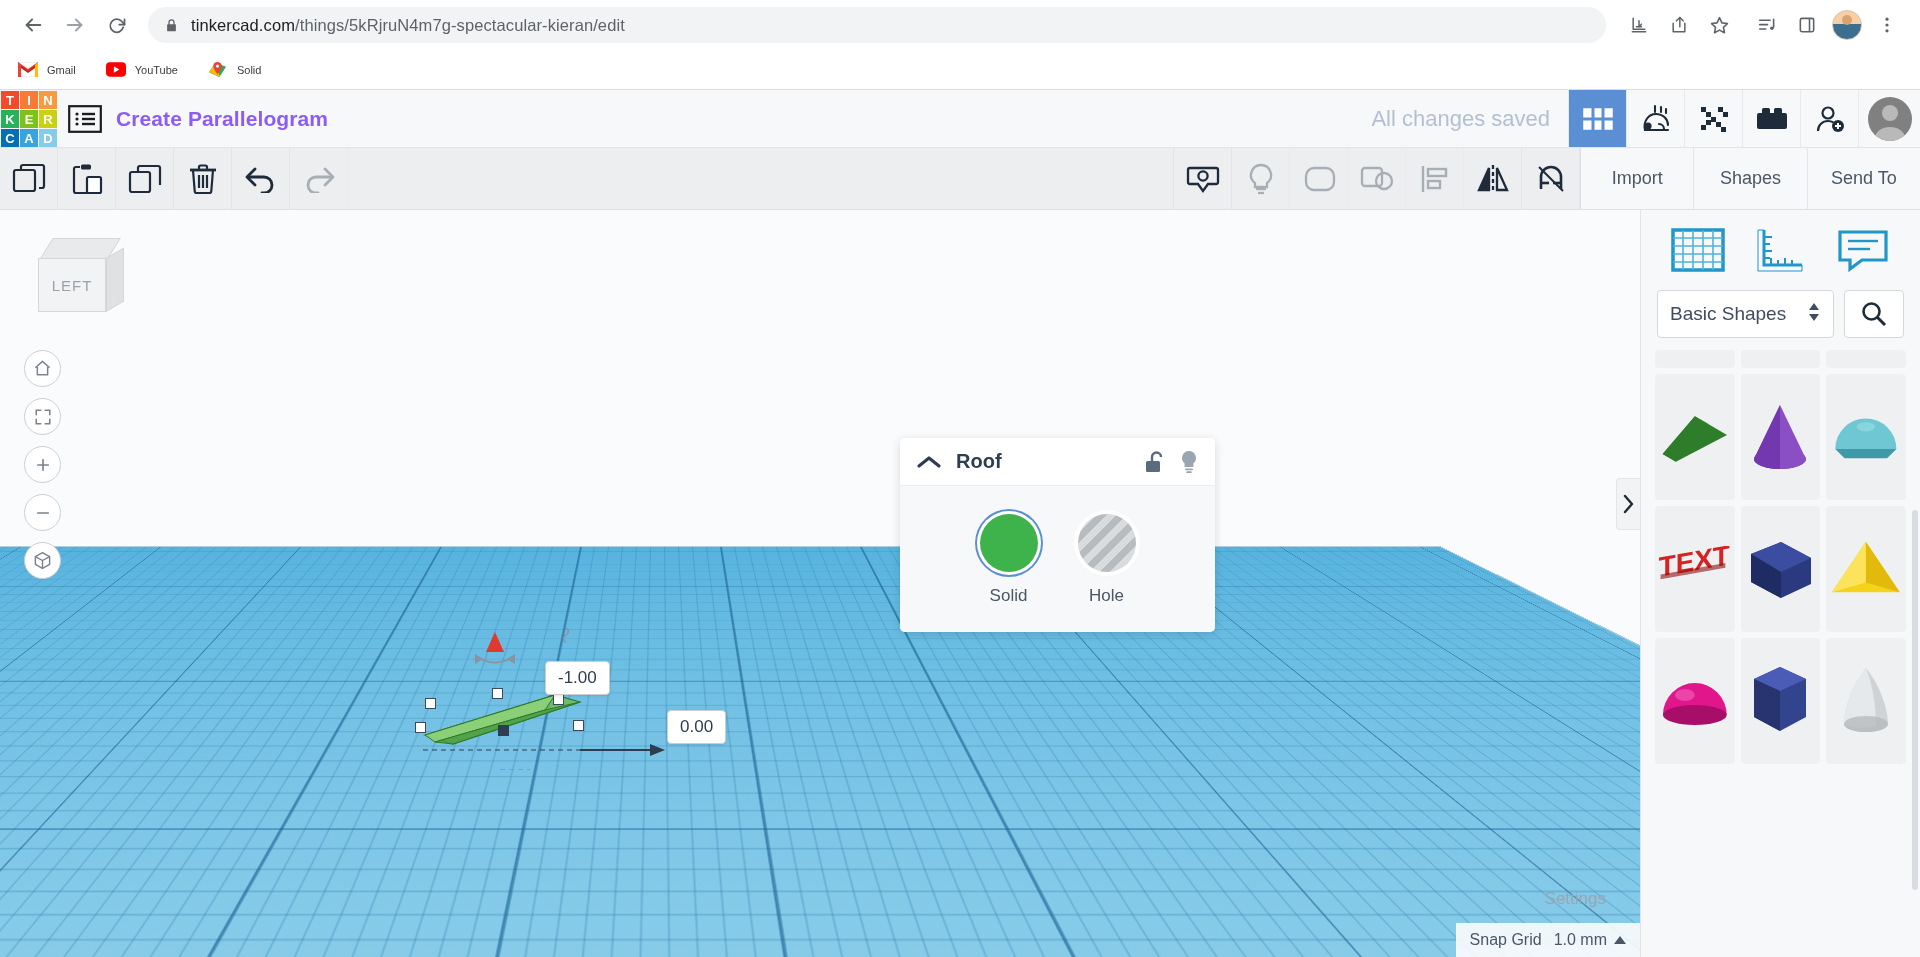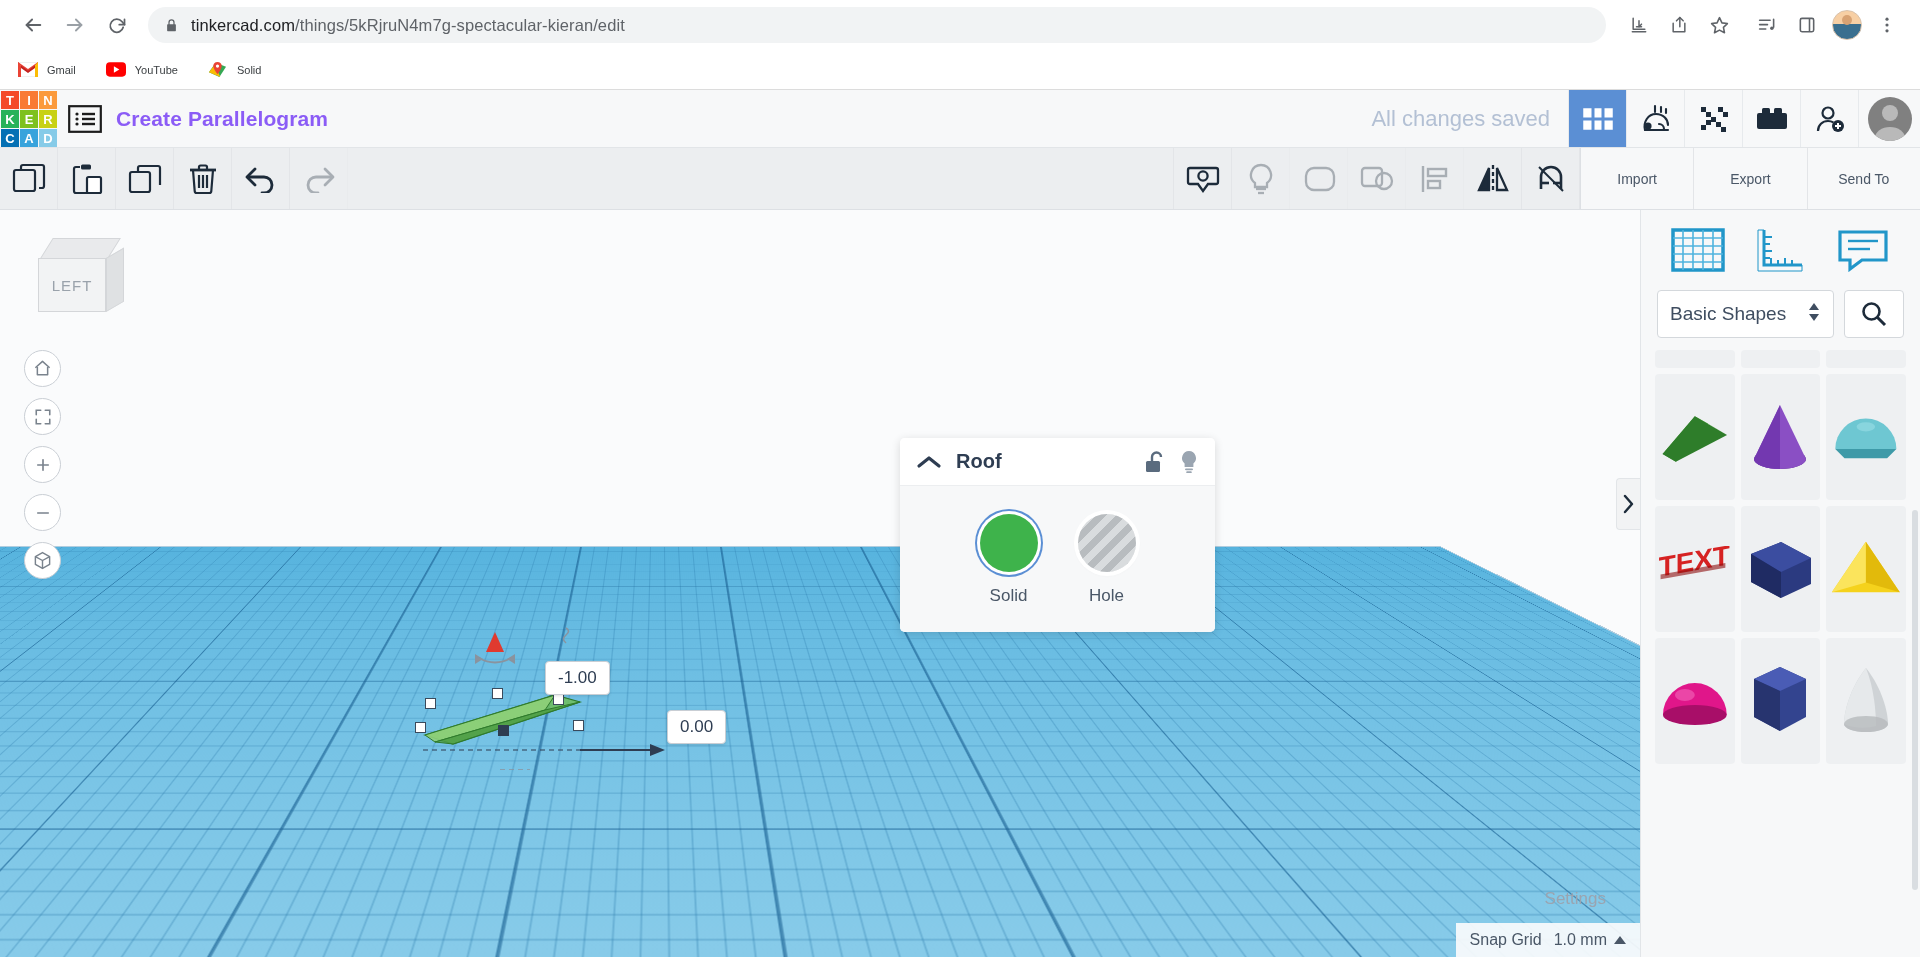--- a/index.html
+++ b/index.html
@@ -192,21 +192,21 @@
   .tb-actions {
     width: 340px;
     display: flex; align-items: stretch;
     flex: 0 0 auto;
     background: #f7f8f9;
     border-left: 1px solid #dde0e4;
   }
   .tb-action {
     flex: 1 1 0;
     display: flex; align-items: center; justify-content: center;
-    font-size: 14px;
+    font-size: 18px;
     color: #4a5767;
     cursor: pointer;
     border-left: 1px solid #e3e5e8;
   }
   .tb-action:first-child { border-left: none; }
 
   
   .main {
     height: 747px;
     display: flex;
@@ -733,21 +733,21 @@
           <path d="M6 26 V14 a10 10 0 0 1 20 0 v12"></path>
           <line x1="6" y1="20" x2="14" y2="20"></line>
           <line x1="18" y1="20" x2="26" y2="20"></line>
           <line x1="4" y1="4" x2="28" y2="28" stroke-width="2"></line>
         </svg>
     </div>
   </div>
 
   <div class="tb-actions">
     <div class="tb-action">Import</div>
-    <div class="tb-action">Export</div>
+    <div class="tb-action">Shapes</div>
     <div class="tb-action">Send To</div>
   </div>
 </div>
 
 <div class="main">
 
   <div class="canvas">
 
     <div class="workplane">
       <div class="workplane-major"></div>

